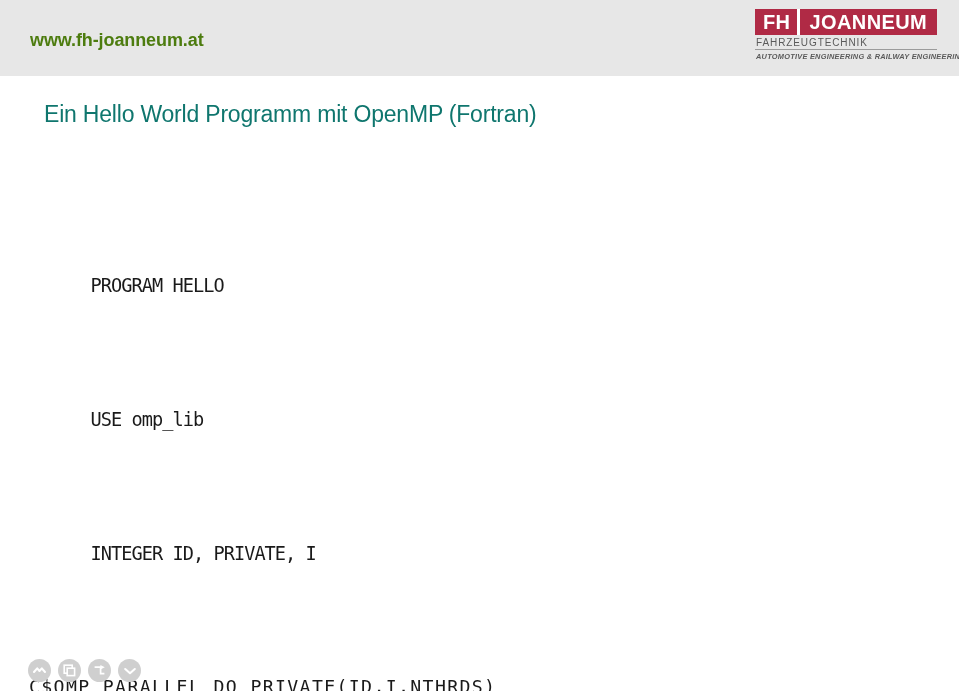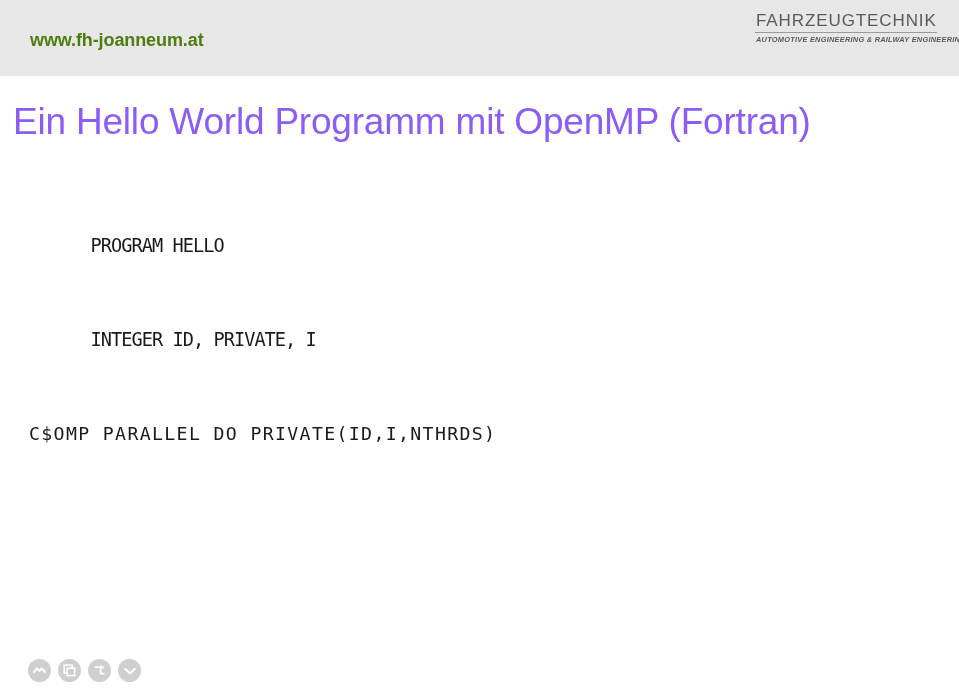--- a/index.html
+++ b/index.html
@@ -66,21 +66,21 @@
     color: #ffffff;
     font-size: 20px;
     font-weight: bold;
     line-height: 26px;
     padding: 0 9px 0 9px;
     letter-spacing: 0.4px;
     flex: 1;
   }
   .logo-dept {
     color: #5a5a5a;
-    font-size: 17px;
+    font-size: 10px;
     letter-spacing: 0.9px;
     margin-top: 2px;
     padding-left: 1px;
     white-space: nowrap;
   }
   .logo-rule {
     height: 1px;
     background: #9b9b9b;
     margin-top: 1px;
     width: 100%;
@@ -92,43 +92,44 @@
     font-weight: bold;
     letter-spacing: 0.25px;
     margin-top: 1.5px;
     padding-left: 1px;
     white-space: nowrap;
   }
 
   
   .slide-title {
     position: absolute;
-    left: 13px;
+    left: 44px;
     top: 101px;
-    font-size: 37px;
-    color: #8b5cf6;
+    font-size: 23px;
+    color: #0f766e;
     white-space: nowrap;
     letter-spacing: -0.2px;
   }
 
   
   .code-block {
     position: absolute;
     left: 29px;
     top: 168px;
     font-family: "DejaVu Sans Mono", "Liberation Mono", monospace;
     font-size: 18.6px;
     line-height: 31.2px;
     color: #1a1a1a;
     white-space: pre;
     letter-spacing: -0.95px;
   }
   .code-line {
     white-space: pre;
     height: 31.2px;
+    margin-top: 40px;
   }
   .code-line.directive {
     letter-spacing: 1.35px;
     font-size: 18.2px;
   }
 
   
   .nav-bar {
     position: absolute;
     left: 28px;
@@ -148,29 +149,35 @@
   .nav-btn svg { display: block; }
 </style>
 </head>
 <body>
 
 <div class="header-band"></div>
 
 <div class="site-url">www.fh-joanneum.at</div>
 
 <div class="logo">
+  <div class="logo-row">
+    <div class="logo-fh">FH</div>
+    <div class="logo-gap"></div>
+    <div class="logo-joanneum">JOANNEUM</div>
+  </div>
   <div class="logo-dept">FAHRZEUGTECHNIK</div>
   <div class="logo-rule"></div>
   <div class="logo-sub">AUTOMOTIVE ENGINEERING &amp; RAILWAY ENGINEERING</div>
 </div>
 
 <div class="slide-title">Ein Hello World Programm mit OpenMP (Fortran)</div>
 
 <div class="code-block">
   <div class="code-line">      PROGRAM HELLO</div>
+  <div class="code-line">      USE omp_lib</div>
   <div class="code-line">      INTEGER ID, PRIVATE, I</div>
   <div class="code-line directive">C$OMP PARALLEL DO PRIVATE(ID,I,NTHRDS)</div>
   
   
   
   
   
   
   
   

